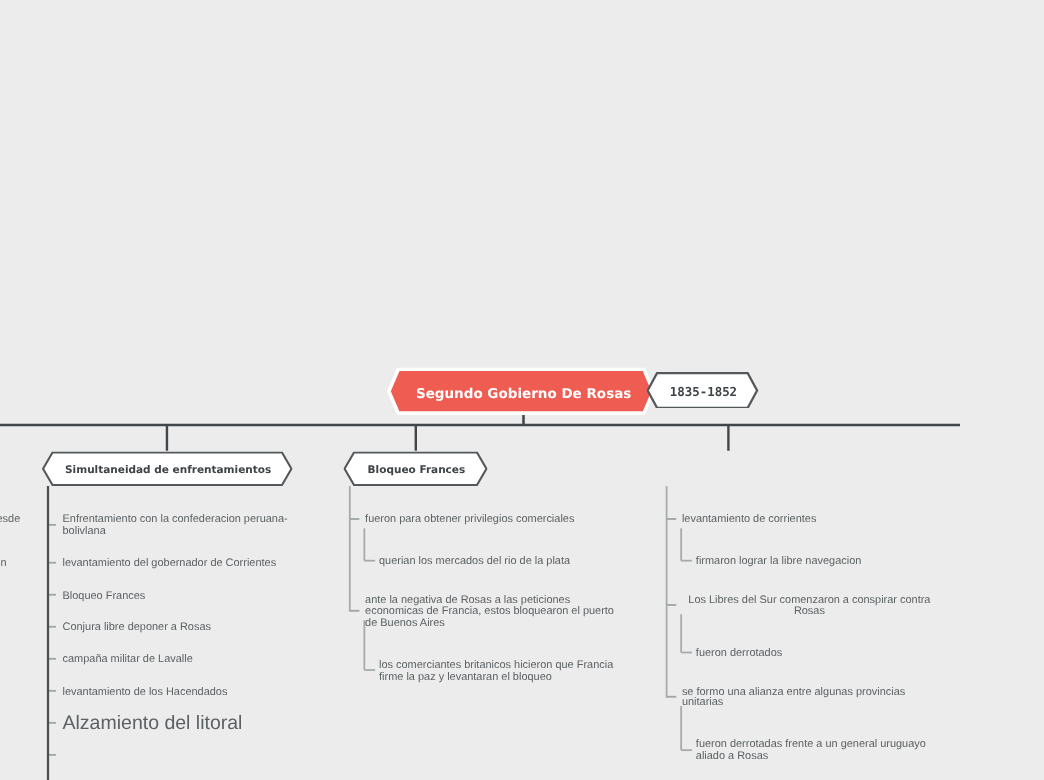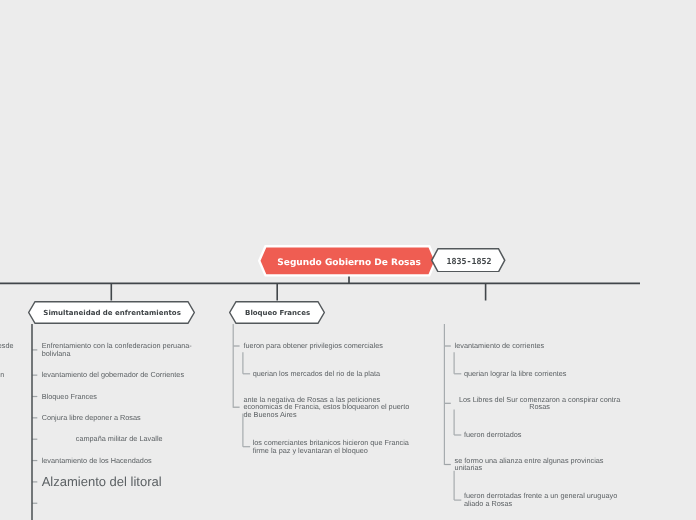--- a/index.html
+++ b/index.html
@@ -78,36 +78,36 @@
     <div class="hexwrap" style="left: 28px; top: 300.5px;">
       <svg width="167" height="23" viewBox="0 0 167 23">
         <polygon points="7,0.7 160,0.7 166.3,11.5 160,22.3 7,22.3 0.7,11.5" fill="#ffffff" stroke="#53585b" stroke-width="1.4" stroke-linejoin="miter"></polygon>
       </svg>
       <div class="hexlabel" style="color: rgb(62, 67, 70); font-size: 7px; font-family: &quot;DejaVu Sans&quot;, sans-serif; transform: translate(0.6px, 1.1px);">Simultaneidad de enfrentamientos</div>
     </div>
     <div class="itemtext" style="left: 41.7px; top: 342.1px; width: 155px; font-size: 7.3px; line-height: 7.8px;">Enfrentamiento con la confederacion peruana-bolivlana</div>
     <div class="itemtext" style="left: 41.7px; top: 371.25px; width: 155px; font-size: 7.3px; line-height: 7.8px;">levantamiento del gobernador de Corrientes</div>
     <div class="itemtext" style="left: 41.7px; top: 392.6px; width: 155px; font-size: 7.3px; line-height: 7.8px;">Bloqueo Frances</div>
     <div class="itemtext" style="left: 41.7px; top: 413.95px; width: 155px; font-size: 7.3px; line-height: 7.8px;">Conjura libre deponer a Rosas</div>
-    <div class="itemtext" style="left: 41.7px; top: 435.3px; width: 155px; font-size: 7.3px; line-height: 7.8px; text-align: center;">campaña militar de Lavalle</div>
+    <div class="itemtext" style="left: 41.7px; top: 435.3px; width: 155px; font-size: 7.3px; line-height: 7.8px;">campaña militar de Lavalle</div>
     <div class="itemtext" style="left: 41.7px; top: 456.65px; width: 155px; font-size: 7.3px; line-height: 7.8px;">levantamiento de los Hacendados</div>
     <div class="itemtext" style="left: 41.7px; top: 478px; width: 155px; font-size: 13px; line-height: 7.8px;">Alzamiento del litoral</div>
     <div class="itemtext" style="left: 41.7px; top: 499.35px; width: 155px; font-size: 13px; line-height: 7.8px; margin-top: 36px;">formacion de la coalicion del norte</div>
     <div class="hexwrap" style="left: 229px; top: 300.5px;">
       <svg width="96" height="23" viewBox="0 0 96 23">
         <polygon points="7,0.7 89,0.7 95.3,11.5 89,22.3 7,22.3 0.7,11.5" fill="#ffffff" stroke="#53585b" stroke-width="1.4" stroke-linejoin="miter"></polygon>
       </svg>
       <div class="hexlabel" style="color: rgb(62, 67, 70); font-size: 7px; font-family: &quot;DejaVu Sans&quot;, sans-serif; transform: translate(0.6px, 1.1px);">Bloqueo Frances</div>
     </div>
     <div class="itemtext" style="left: 243.4px; top: 342.1px; width: 170px; font-size: 7.3px; line-height: 7.8px;">fueron para obtener privilegios comerciales</div>
     <div class="itemtext" style="left: 252.7px; top: 369.9px; width: 159px; font-size: 7.3px; line-height: 7.8px;">querian los mercados del rio de la plata</div>
     <div class="itemtext" style="left: 252.7px; top: 438.9px; width: 159px; font-size: 7.3px; line-height: 7.8px;">los comerciantes britanicos hicieron que Francia firme la paz y levantaran el bloqueo</div>
     <div class="itemtext" style="left: 243.4px; top: 395.5px; width: 170px; font-size: 7.3px; line-height: 7.8px;">ante la negativa de Rosas a las peticiones economicas de Francia, estos bloquearon el puerto de Buenos Aires</div>
     <div class="itemtext" style="left: 454.6px; top: 342.1px; width: 170px; font-size: 7.3px; line-height: 7.8px;">levantamiento de corrientes</div>
-    <div class="itemtext" style="left: 463.9px; top: 369.9px; width: 159px; font-size: 7.3px; line-height: 7.8px;">querian lograr la libre corrientes</div>
+    <div class="itemtext" style="left: 463.9px; top: 369.9px; width: 159px; font-size: 7.3px; line-height: 7.8px;">firmaron lograr la libre navegacion</div>
     <div class="itemtext" style="left: 454.6px; top: 395.5px; width: 170px; font-size: 7.3px; line-height: 7.8px; text-align: center;">Los Libres del Sur comenzaron a conspirar contra Rosas</div>
     <div class="itemtext" style="left: 463.9px; top: 431.1px; width: 159px; font-size: 7.3px; line-height: 7.8px;">fueron derrotados</div>
     <div class="itemtext" style="left: 463.9px; top: 492.3px; width: 159px; font-size: 7.3px; line-height: 7.8px;">fueron derrotadas frente a un general uruguayo aliado a Rosas</div>
     <div class="itemtext" style="left: 454.6px; top: 456.7px; width: 170px; font-size: 7.3px; line-height: 7.8px;">se formo una alianza entre algunas provincias unitarias</div>
     <div class="hexwrap" style="left: 652px; top: 300.5px;">
       <svg width="121" height="23" viewBox="0 0 121 23">
         <polygon points="7,0.7 114,0.7 120.3,11.5 114,22.3 7,22.3 0.7,11.5" fill="#ffffff" stroke="#53585b" stroke-width="1.4" stroke-linejoin="miter"></polygon>
       </svg>
       <div class="hexlabel" style="color: rgb(62, 67, 70); font-size: 7px; font-family: &quot;DejaVu Sans&quot;, sans-serif; transform: translate(0.6px, 1.1px);">Bloqueo Anglo Frances</div>
     </div>

